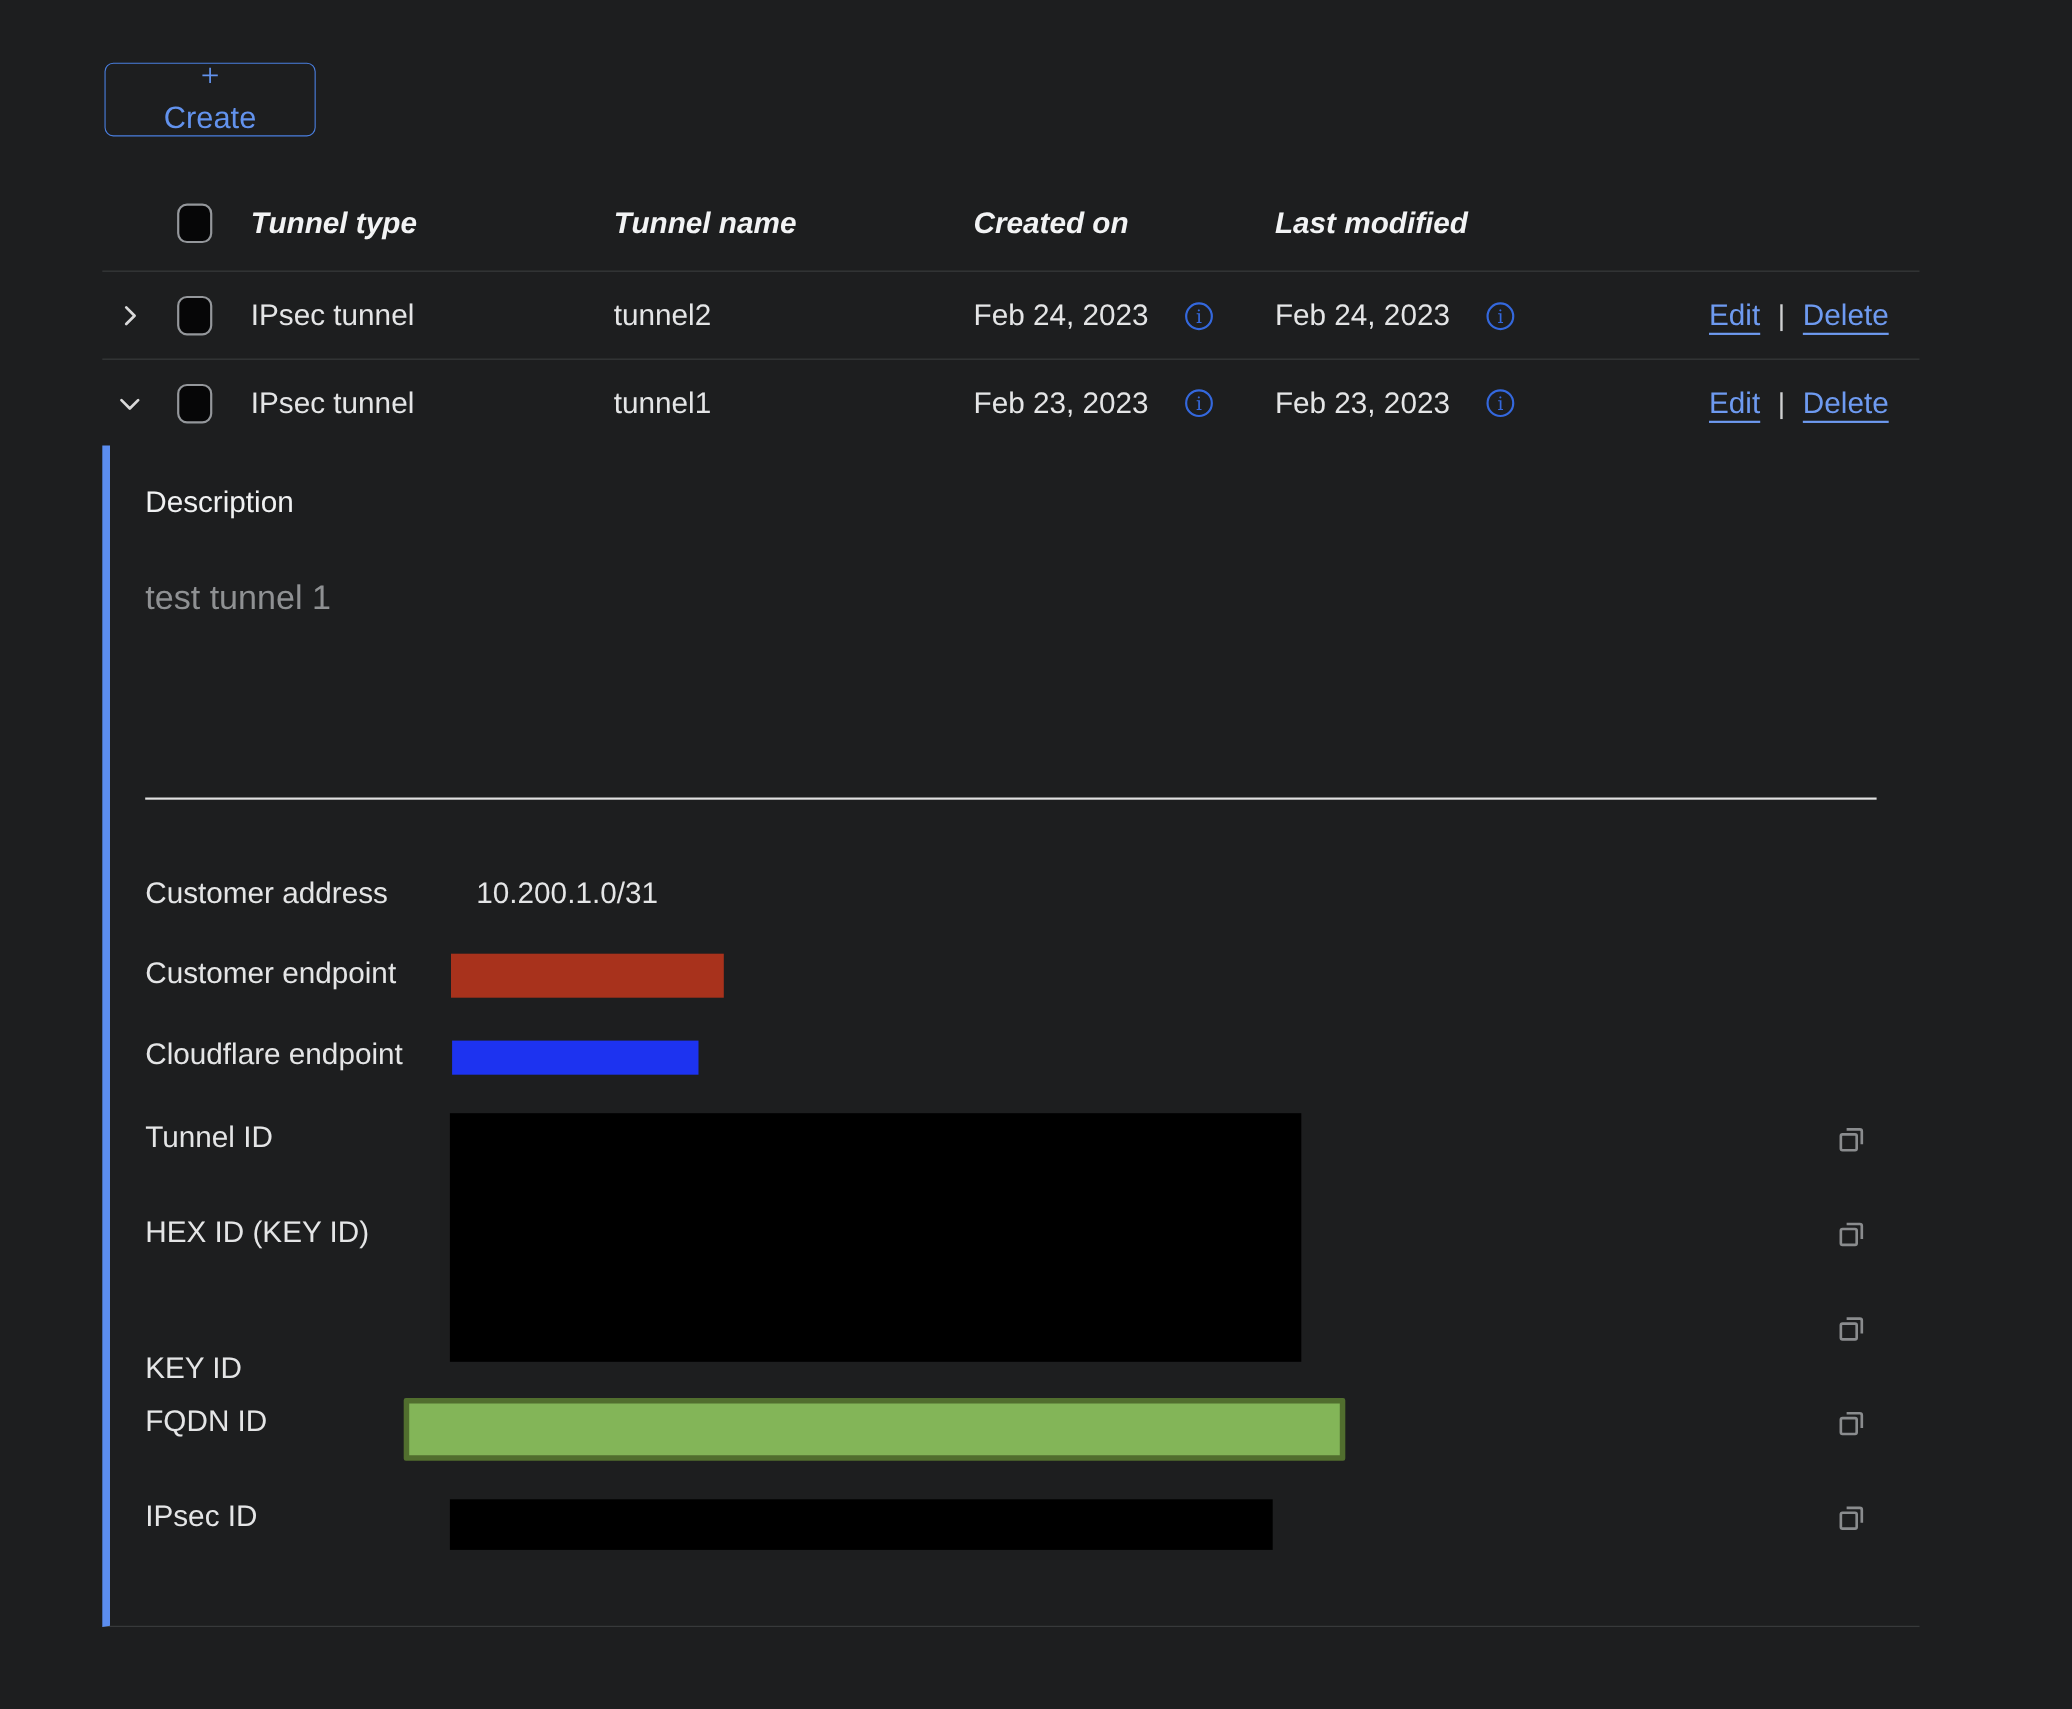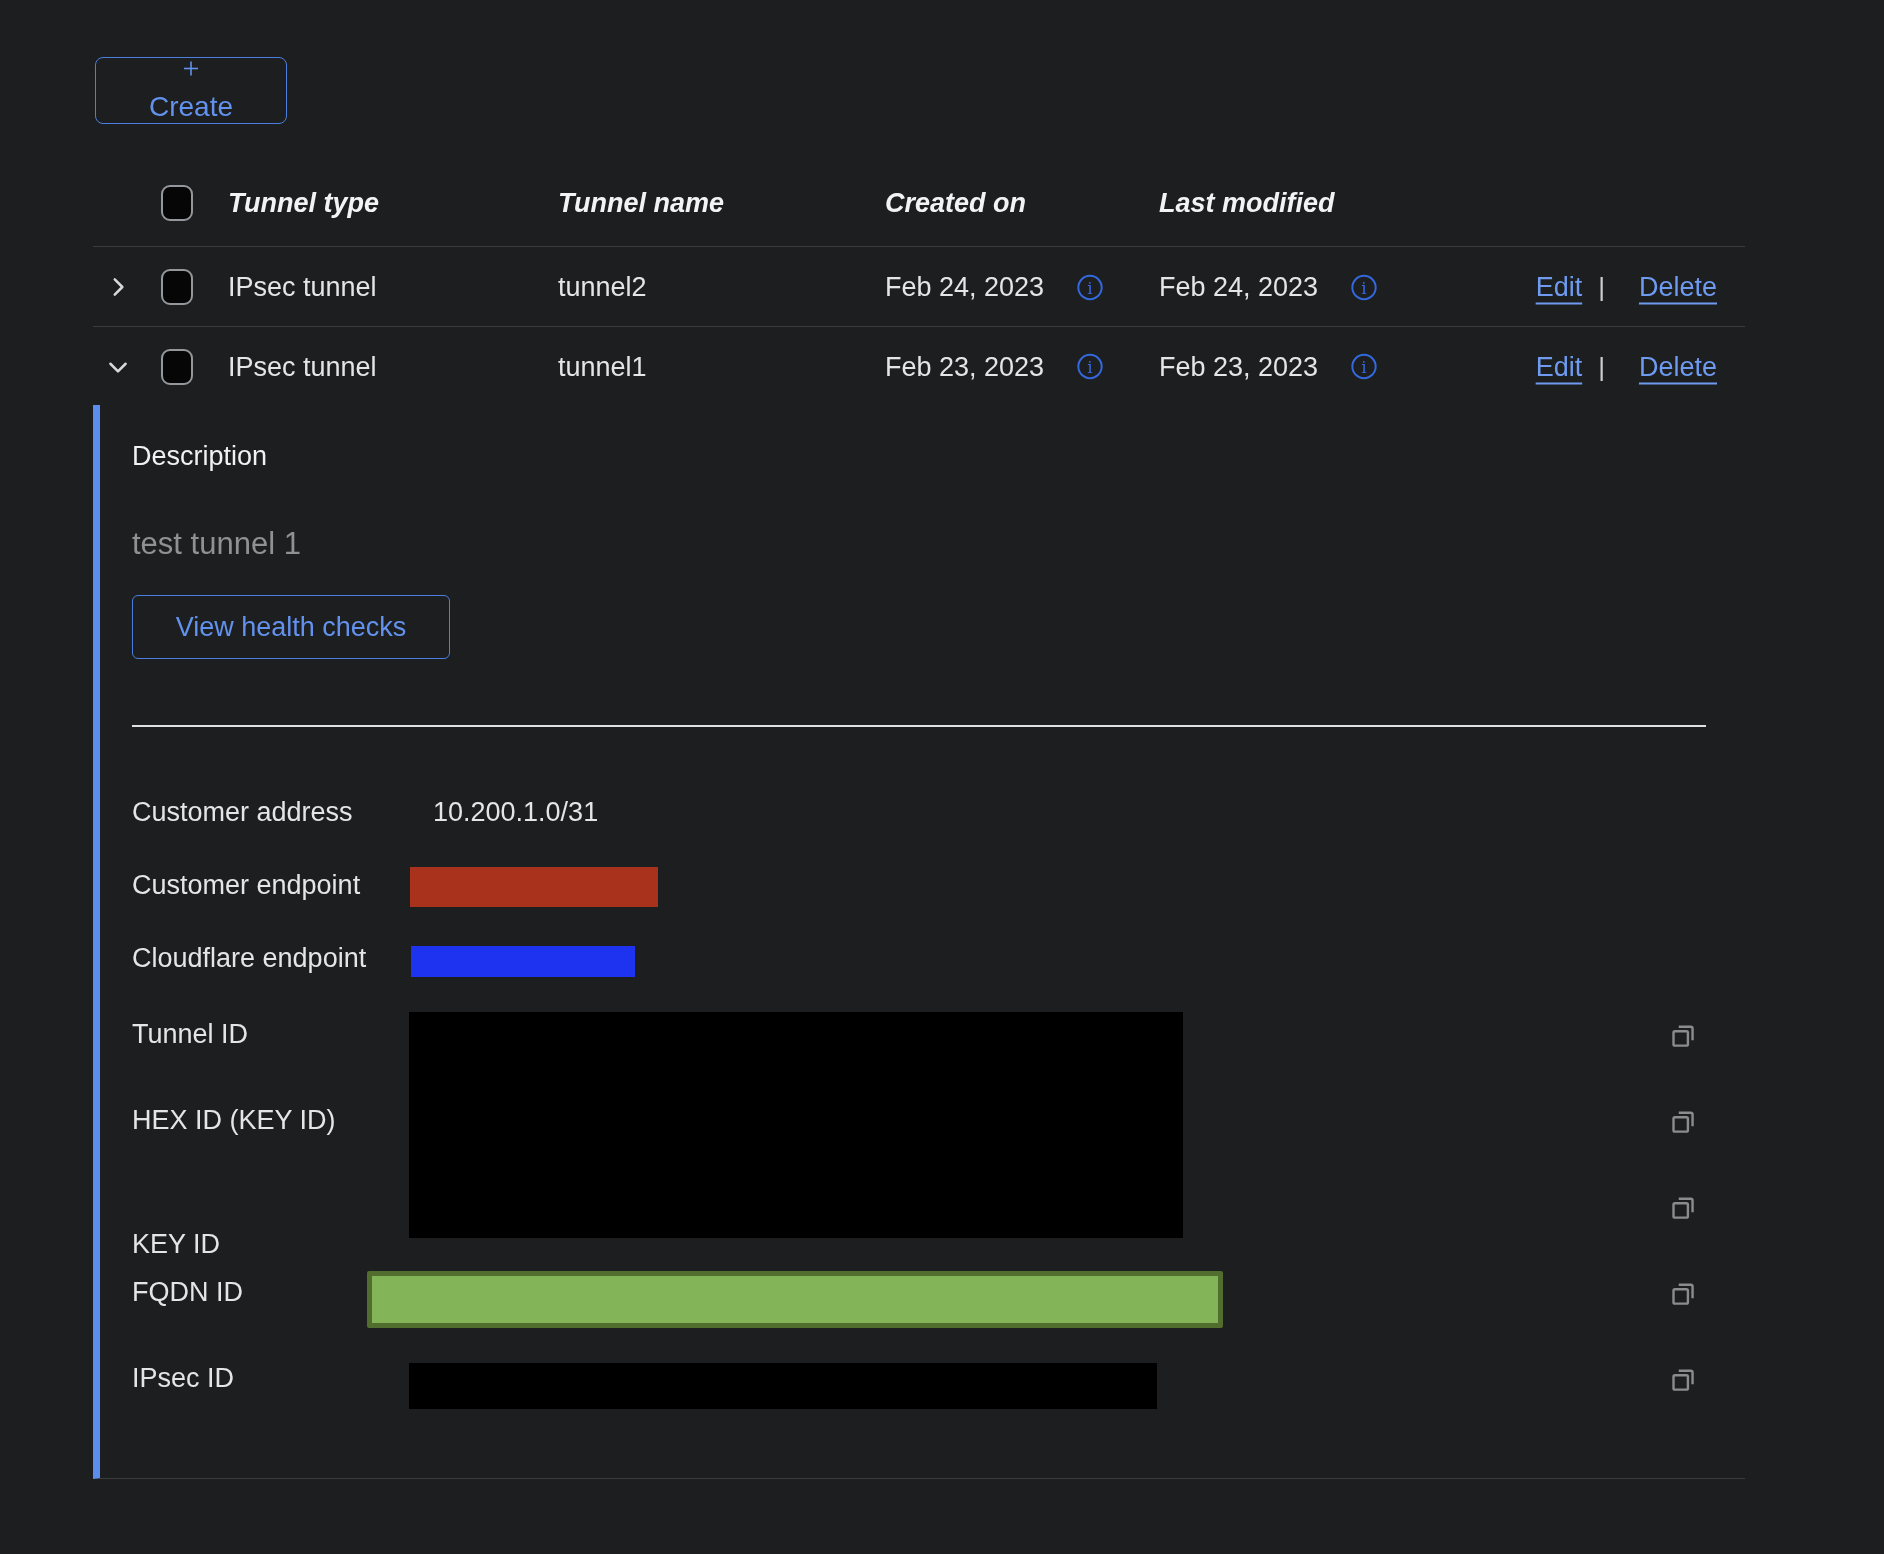--- a/index.html
+++ b/index.html
@@ -43,21 +43,21 @@
   .c-created  { left:792px; gap:32px; }
   .c-modified { left:1066px; gap:32px; }
   .c-actions  { right:28px; gap:16px; }
 
   .checkbox {
     width:32px; height:36px; border:2px solid #94979b; border-radius:9px;
     background:#060607; cursor:pointer;
   }
   .link {
     color:#6e9af0; text-decoration:underline; text-underline-offset:7px;
-    text-decoration-thickness:1.5px; cursor:pointer; font-size:27px;margin-left:18px;
+    text-decoration-thickness:1.5px; cursor:pointer; font-size:27px;
   }
   .action-sep { color:#cfd0d1; font-size:26px; }
   .info-btn { cursor:pointer; display:flex; }
 
   
   .panel {
     position:absolute; left:93px; top:405px; width:1652px; height:1074px;
     border-left:7px solid #5b8def; border-bottom:1px solid #3b3c3e;
   }
   .panel-heading { position:absolute; left:32px; top:36px; font-size:27px; font-weight:400; color:#f0f1f2; }
@@ -175,21 +175,20 @@
   <div class="cell c-actions">
     <span class="link">Edit</span>
     <span class="action-sep">|</span>
     <span class="link">Delete</span>
   </div>
 </div>
 
 <div class="panel">
   <div class="panel-heading">Description</div>
   <div class="panel-desc">test tunnel 1</div>
-  <button class="health-btn">View health checks</button>
   <div class="panel-divider"></div>
 
   <span class="f-label" style="top:392px">Customer address</span>
   <span class="f-value" style="top:392px">10.200.1.0/31</span>
 
   <span class="f-label" style="top:465px">Customer endpoint</span>
   <div class="redact-red"></div>
 
   <span class="f-label" style="top:538px">Cloudflare endpoint</span>
   <div class="redact-blue"></div>

